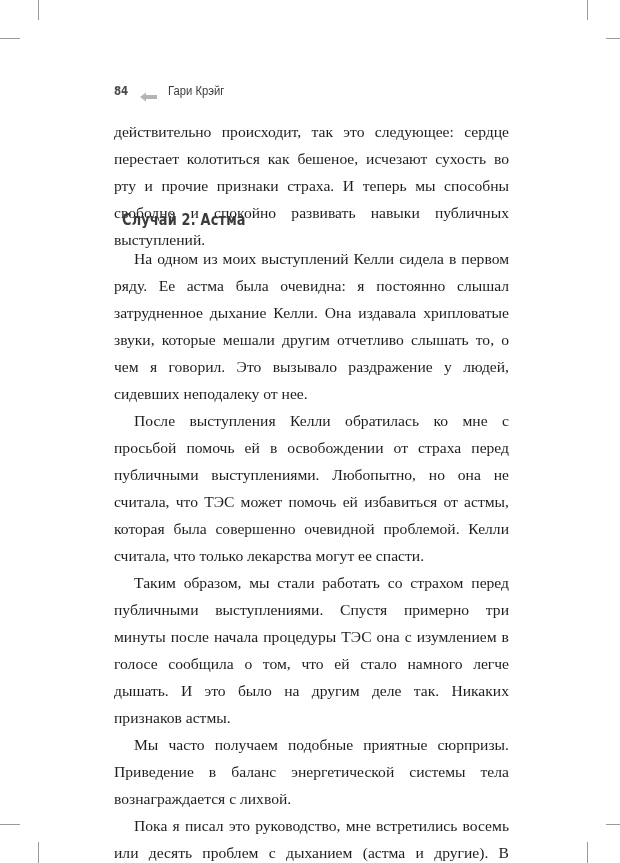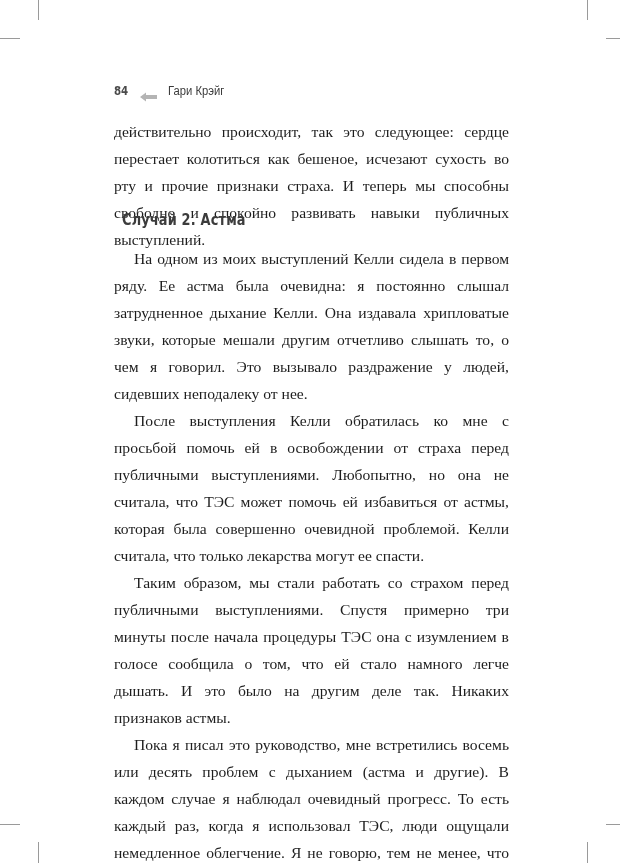--- a/index.html
+++ b/index.html
@@ -113,15 +113,16 @@
 <div class="text-block intro">
   <p>действительно происходит, так это следующее: сердце перестает колотиться как бешеное, исчезают сухость во рту и прочие признаки страха. И теперь мы способны свободно и спокойно развивать навыки публичных выступлений.</p>
 </div>
 
 <div class="section-title">Случай 2. Астма</div>
 
 <div class="text-block body-text">
   <p class="indent">На одном из моих выступлений Келли сидела в первом ряду. Ее астма была очевидна: я постоянно слышал затрудненное дыхание Келли. Она издавала хрипловатые звуки, которые мешали другим отчетливо слышать то, о чем я говорил. Это вызывало раздражение у людей, сидевших неподалеку от нее.</p>
   <p class="indent">После выступления Келли обратилась ко мне с просьбой помочь ей в освобождении от страха перед публичными выступлениями. Любопытно, но она не считала, что ТЭС может помочь ей избавиться от астмы, которая была совершенно очевидной проблемой. Келли считала, что только лекарства могут ее спасти.</p>
   <p class="indent">Таким образом, мы стали работать со страхом перед публичными выступлениями. Спустя примерно три минуты после начала процедуры ТЭС она с изумлением в голосе сообщила о том, что ей стало намного легче дышать. И это было на другим деле так. Никаких признаков астмы.</p>
+  <p class="indent">Мы часто получаем подобные приятные сюрпризы. Приведение в баланс энергетической системы тела вознаграждается с лихвой.</p>
   <p class="indent">Пока я писал это руководство, мне встретились восемь или десять проблем с дыханием (астма и другие). В каждом случае я наблюдал очевидный прогресс. То есть каждый раз, когда я использовал ТЭС, люди ощущали немедленное облегчение. Я не говорю, тем не менее, что физическая проблема исчезала навсегда, как это часто происходит с проблемами эмоциональными. Иногда трудности с дыханием напоминают о себе вновь. Это значит, что необходимо провести дополнительные сеансы ТЭС.</p>
 
 </div>
 
 </body></html>

